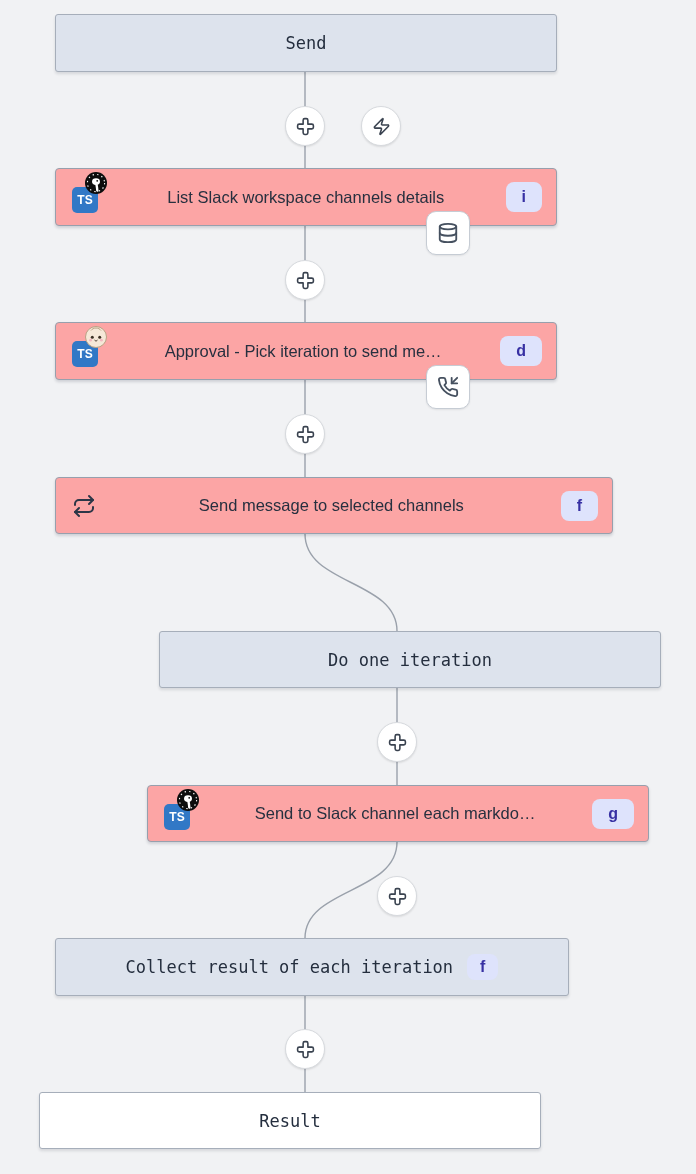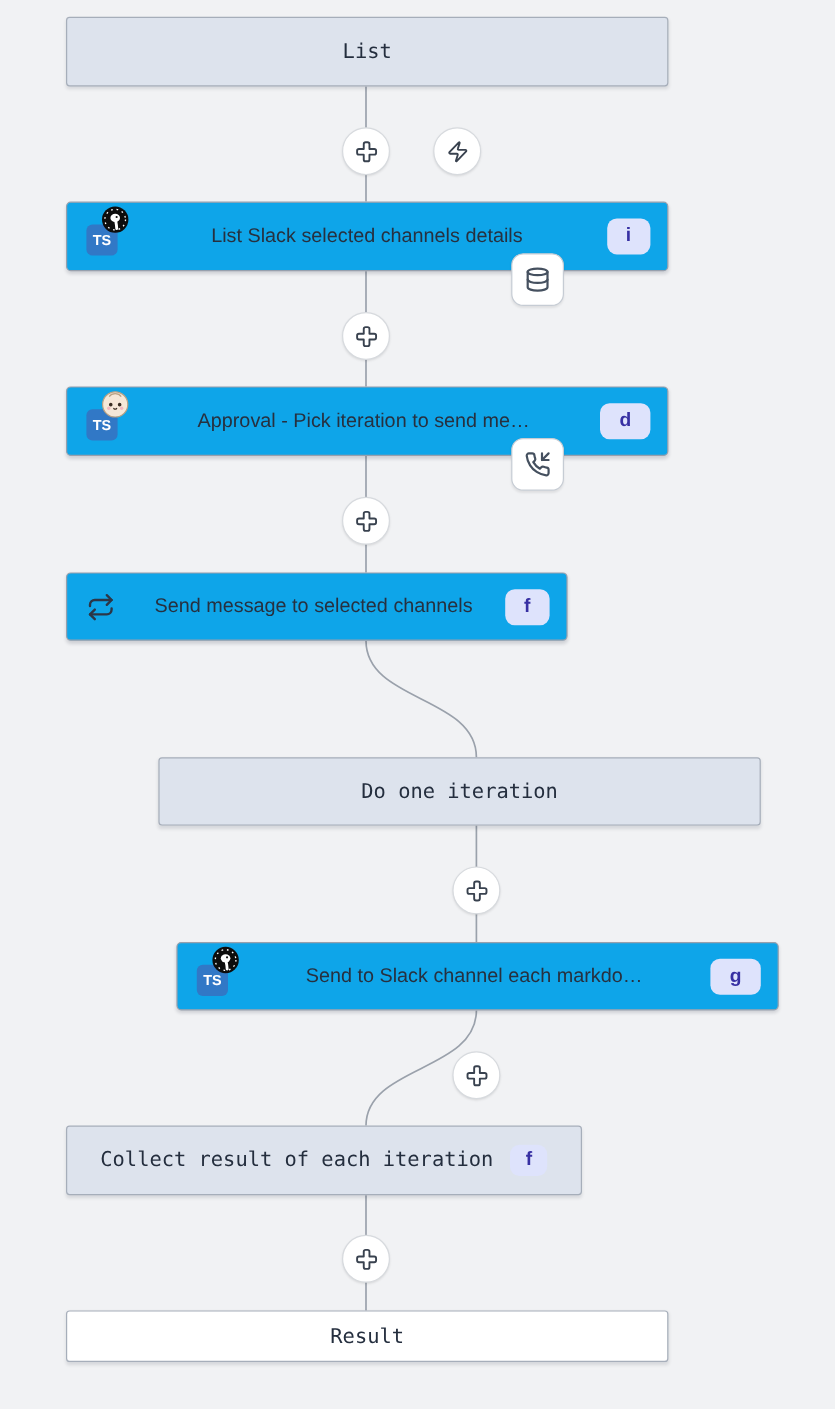--- a/index.html
+++ b/index.html
@@ -25,21 +25,21 @@
     box-sizing:border-box;
     cursor:pointer;
   }
   .vbox.white{background:#ffffff;}
 
   
   .node{
     position:absolute;z-index:2;
     display:flex;align-items:center;
     padding:0 14px 0 16px;
-    background:#0ea5e9;
+    background:#fca5a5;
     border:1px solid #97a0ad;
     border-radius:4px;
     box-shadow:0 2px 3px rgba(15,23,42,.15);
     box-sizing:border-box;
     cursor:pointer;
   }
   .ntitle{
     flex:1;text-align:center;
     font-size:16.5px;color:#27303f;
     white-space:nowrap;overflow:hidden;
@@ -98,21 +98,21 @@
       <path d="M305 226 V322"></path>
       <path d="M305 380 V477"></path>
       <path d="M305 534 C305 585 397 580 397 631"></path>
       <path d="M397 688 V785"></path>
       <path d="M397 842 C397 893 305 888 305 938"></path>
       <path d="M305 996 V1092"></path>
     </g>
   </svg>
 
   <div class="vbox" style="left:55px;top:14px;width:502px;height:58px">
-    <span>List</span>
+    <span>Send</span>
   </div>
 
   <button class="cbtn" style="left:285px;top:106px">
     <span>
       <svg width="19" height="19" viewBox="0 0 24 24" fill="none" stroke="currentColor" stroke-width="2" stroke-linecap="round" stroke-linejoin="round">
         <path d="M11 2a2 2 0 0 0-2 2v5H4a2 2 0 0 0-2 2v2a2 2 0 0 0 2 2h5v5a2 2 0 0 0 2 2h2a2 2 0 0 0 2-2v-5h5a2 2 0 0 0 2-2v-2a2 2 0 0 0-2-2h-5V4a2 2 0 0 0-2-2z"></path>
       </svg>
     </span>
   </button>
   <button class="cbtn" style="left:361px;top:106px">
@@ -127,21 +127,21 @@
     <span class="langwrap">
       <span class="ts">TS</span>
       <svg class="runtime" viewBox="0 0 24 24">
         <circle cx="12" cy="12" r="11" fill="#0d0d0d"></circle>
         <circle cx="12" cy="12" r="8.6" fill="none" stroke="#ffffff" stroke-width="1.1" stroke-dasharray="1.4 3.2"></circle>
         <ellipse cx="12" cy="10.6" rx="4" ry="3.4" fill="#ffffff"></ellipse>
         <path d="M12.5 13.5c.4 2 .7 4.2.8 6" stroke="#ffffff" stroke-width="2.4" stroke-linecap="round"></path>
         <circle cx="13.2" cy="9.8" r=".9" fill="#0d0d0d"></circle>
       </svg>
     </span>
-    <span class="ntitle">List Slack selected channels details</span>
+    <span class="ntitle">List Slack workspace channels details</span>
     <span class="badge">i</span>
   </div>
 
   <div class="attach" style="left:426px;top:211px">
     <span>
       <svg width="22" height="22" viewBox="0 0 24 24" fill="none" stroke="currentColor" stroke-width="2" stroke-linecap="round" stroke-linejoin="round">
         <ellipse cx="12" cy="5" rx="9" ry="3"></ellipse>
         <path d="M3 5v14a9 3 0 0 0 18 0V5"></path>
         <path d="M3 12a9 3 0 0 0 18 0"></path>
       </svg>
@@ -184,34 +184,34 @@
   </div>
 
   <button class="cbtn" style="left:285px;top:414px">
     <span>
       <svg width="19" height="19" viewBox="0 0 24 24" fill="none" stroke="currentColor" stroke-width="2" stroke-linecap="round" stroke-linejoin="round">
         <path d="M11 2a2 2 0 0 0-2 2v5H4a2 2 0 0 0-2 2v2a2 2 0 0 0 2 2h5v5a2 2 0 0 0 2 2h2a2 2 0 0 0 2-2v-5h5a2 2 0 0 0 2-2v-2a2 2 0 0 0-2-2h-5V4a2 2 0 0 0-2-2z"></path>
       </svg>
     </span>
   </button>
 
-  <div class="node" style="left:55px;top:477px;width:418px;height:57px">
+  <div class="node" style="left:55px;top:477px;width:558px;height:57px">
     <span class="loopicon">
       <svg width="24" height="24" viewBox="0 0 24 24" fill="none" stroke="currentColor" stroke-width="2" stroke-linecap="round" stroke-linejoin="round">
         <path d="m17 2 4 4-4 4"></path>
         <path d="M3 11v-1a4 4 0 0 1 4-4h14"></path>
         <path d="m7 22-4-4 4-4"></path>
         <path d="M21 13v1a4 4 0 0 1-4 4H3"></path>
       </svg>
     </span>
     <span class="ntitle">Send message to selected channels</span>
     <span class="badge">f</span>
   </div>
 
-  <div class="vbox" style="left:132px;top:631px;width:502px;height:57px">
+  <div class="vbox" style="left:159px;top:631px;width:502px;height:57px">
     <span>Do one iteration</span>
   </div>
 
   <button class="cbtn" style="left:377px;top:722px">
     <span>
       <svg width="19" height="19" viewBox="0 0 24 24" fill="none" stroke="currentColor" stroke-width="2" stroke-linecap="round" stroke-linejoin="round">
         <path d="M11 2a2 2 0 0 0-2 2v5H4a2 2 0 0 0-2 2v2a2 2 0 0 0 2 2h5v5a2 2 0 0 0 2 2h2a2 2 0 0 0 2-2v-5h5a2 2 0 0 0 2-2v-2a2 2 0 0 0-2-2h-5V4a2 2 0 0 0-2-2z"></path>
       </svg>
     </span>
   </button>
@@ -232,30 +232,30 @@
   </div>
 
   <button class="cbtn" style="left:377px;top:876px">
     <span>
       <svg width="19" height="19" viewBox="0 0 24 24" fill="none" stroke="currentColor" stroke-width="2" stroke-linecap="round" stroke-linejoin="round">
         <path d="M11 2a2 2 0 0 0-2 2v5H4a2 2 0 0 0-2 2v2a2 2 0 0 0 2 2h5v5a2 2 0 0 0 2 2h2a2 2 0 0 0 2-2v-5h5a2 2 0 0 0 2-2v-2a2 2 0 0 0-2-2h-5V4a2 2 0 0 0-2-2z"></path>
       </svg>
     </span>
   </button>
 
-  <div class="vbox" style="left:55px;top:938px;width:430px;height:58px">
+  <div class="vbox" style="left:55px;top:938px;width:514px;height:58px">
     <span>Collect result of each iteration</span>
     <span class="badge inbox">f</span>
   </div>
 
   <button class="cbtn" style="left:285px;top:1029px">
     <span>
       <svg width="19" height="19" viewBox="0 0 24 24" fill="none" stroke="currentColor" stroke-width="2" stroke-linecap="round" stroke-linejoin="round">
         <path d="M11 2a2 2 0 0 0-2 2v5H4a2 2 0 0 0-2 2v2a2 2 0 0 0 2 2h5v5a2 2 0 0 0 2 2h2a2 2 0 0 0 2-2v-5h5a2 2 0 0 0 2-2v-2a2 2 0 0 0-2-2h-5V4a2 2 0 0 0-2-2z"></path>
       </svg>
     </span>
   </button>
 
-  <div class="vbox white" style="left:55px;top:1092px;width:502px;height:43px">
+  <div class="vbox white" style="left:39px;top:1092px;width:502px;height:57px">
     <span>Result</span>
   </div>
 
 </div>
 
 </body></html>

